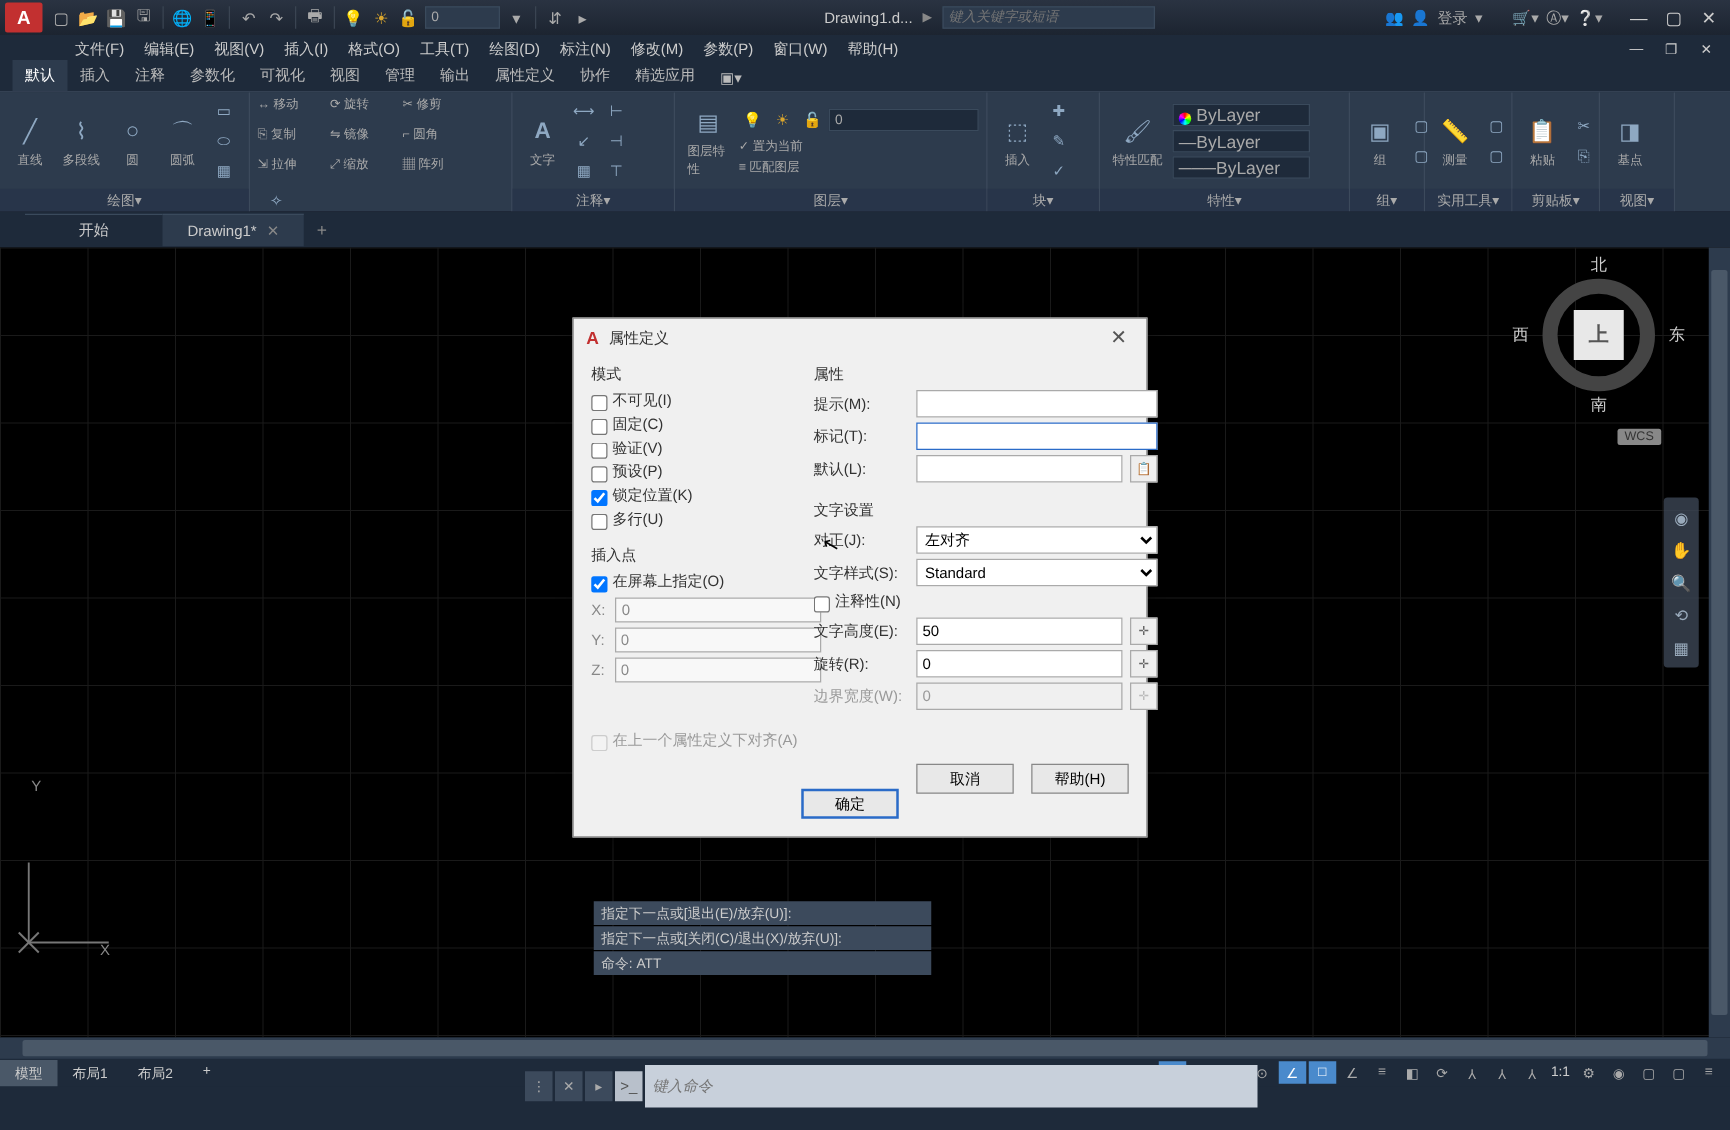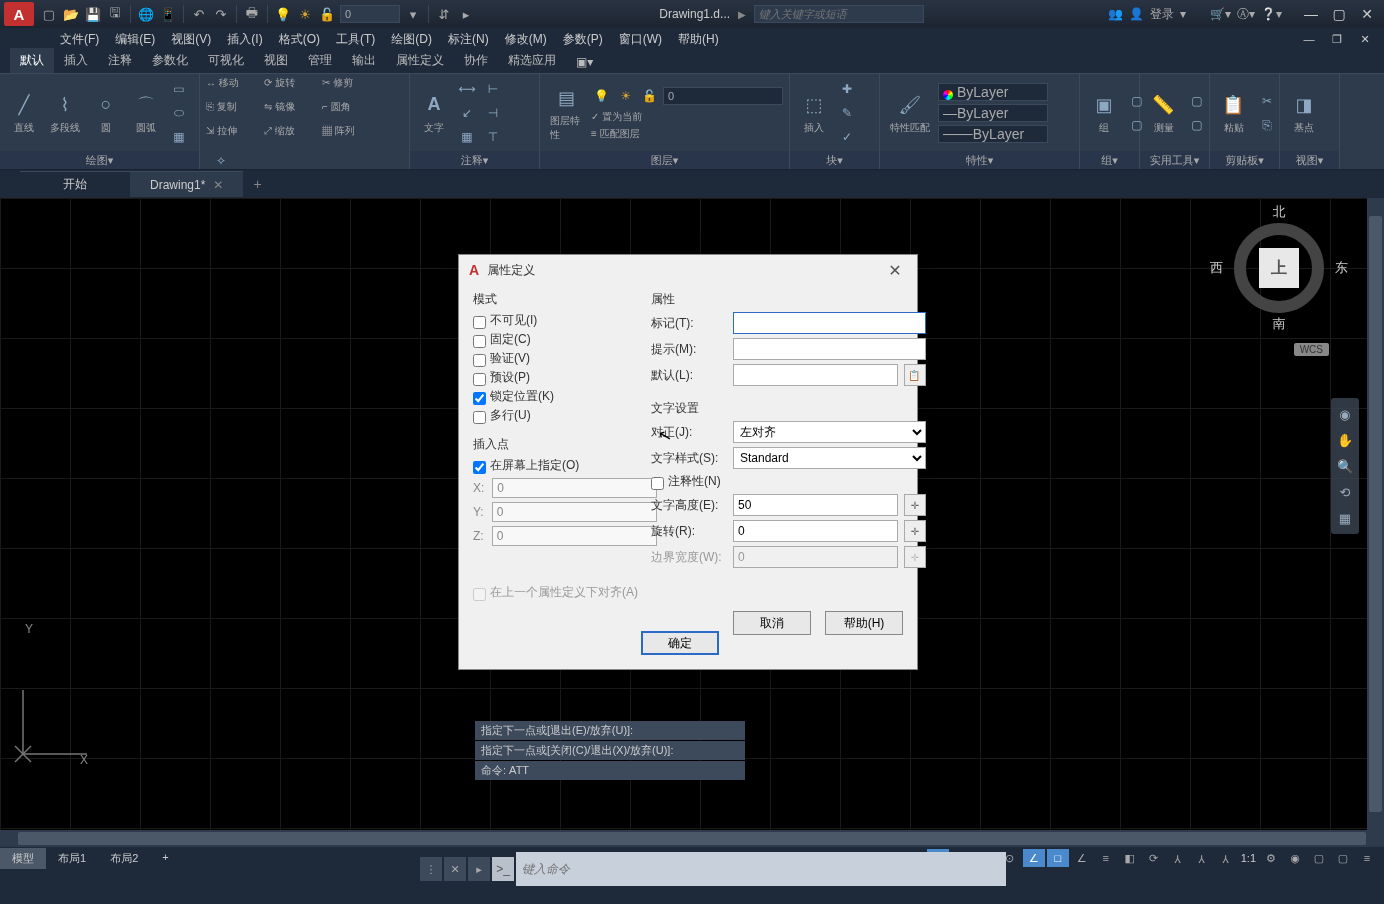--- a/index.html
+++ b/index.html
@@ -508,26 +508,26 @@
           <input disabled="" value="0" style="">
         </div>
       <div class="coord-row">
           <label>Z:</label>
           <input disabled="" value="0" style="">
         </div>
     </div>
     <div class="dlg-right">
       <div class="group-label">属性</div>
       <div class="field-row">
+          <label>提示(M):</label>
+          <input type="text" class="plain" style="">
+        </div>
+      <div class="field-row">
           <label>标记(T):</label>
           <input type="text" style="border-color: rgb(42, 107, 200);">
-        </div>
-      <div class="field-row">
-          <label>提示(M):</label>
-          <input type="text" class="plain" style="">
         </div>
       <div class="field-row">
           <label>默认(L):</label>
           <input type="text" class="plain" style="flex: 1 1 0%;">
           <div class="picker">📋</div>
         </div>
 
       <div class="group-label" style="margin-top:14px">文字设置</div>
       <div class="field-row">
           <label>对正(J):</label>

